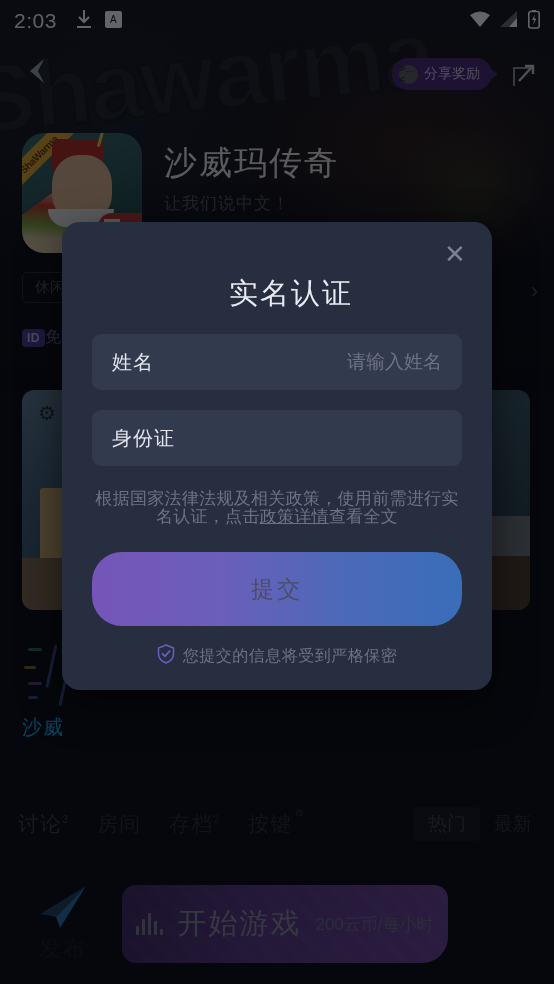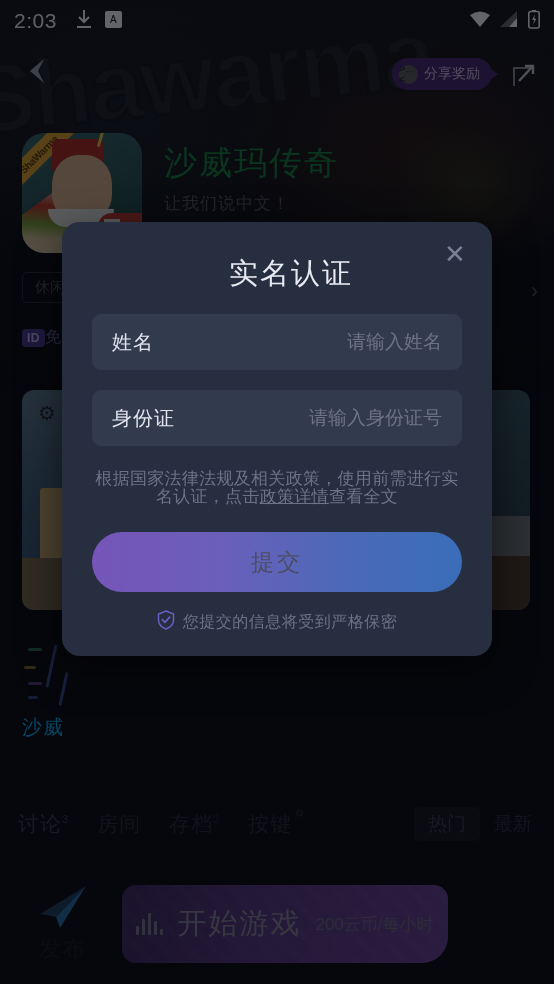--- a/index.html
+++ b/index.html
@@ -87,21 +87,21 @@
   .gi-stache { position:absolute; left:26px; top:76px; width:66px; height:18px; background:#e8e6e2; border-radius:0 0 22px 22px; }
   .gi-wrap {
     position:absolute; left:-4px; bottom:-8px; width:72px; height:62px;
     background:linear-gradient(40deg,#e8dcc0 0%, #d6c49a 40%, #7aa03a 55%, #c0392b 75%, #e8dcc0 100%);
     transform:rotate(-36deg); border-radius:8px 18px 8px 8px;
   }
   .gi-body { position:absolute; right:0; bottom:0; width:44px; height:40px; background:#c0392b; border-radius:14px 0 0 0; }
   .gi-body::before { content:""; position:absolute; left:6px; top:6px; width:16px; height:34px; background:#e8e6e2; }
 
   .game-meta { padding-top:8px; }
-  .game-title { font-size:33px; color:#15803d; font-weight:500; letter-spacing:2px; }
+  .game-title { font-size:33px; color:#e5e5e5; font-weight:500; letter-spacing:2px; }
   .game-sub { font-size:17px; color:#55555e; margin-top:6px; letter-spacing:1px; }
 
   .tagrow { position:absolute; left:22px; top:272px; display:flex; align-items:center; gap:10px; z-index:4; }
   .tag {
     border:1px solid #2e2e38; border-radius:5px; padding:5px 12px;
     font-size:15px; color:#55555e;
   }
   .chev-right { position:absolute; right:16px; top:278px; color:#4a4a55; font-size:22px; z-index:4; }
 
   .idrow { position:absolute; left:22px; top:327px; display:flex; align-items:center; z-index:4; }
@@ -180,21 +180,21 @@
     padding:0 0 22px;
     box-shadow:0 12px 40px rgba(0,0,0,.55);
   }
   .modal-close {
     position:absolute; right:20px; top:15px; width:34px; height:34px;
     display:flex; align-items:center; justify-content:center;
     color:#7a8095; font-size:26px; line-height:1; cursor:pointer;
   }
   .modal-title {
     text-align:center; font-size:29px; color:#e8eaf2; font-weight:500;
-    padding-top:32px; letter-spacing:2px;margin-left:28px;
+    padding-top:52px; letter-spacing:2px;margin-left:28px;
   }
   .modal-desc {
     text-align:center; font-size:18px; line-height:32px;
     color:#6d7387; padding:26px 30px 0; letter-spacing:.5px;
   }
   .hl { color:#8b6cf0; }
 
   .field {
     margin:20px 30px 0; height:56px; background:#323a4e; border-radius:9px;
     display:flex; align-items:center; padding:0 20px;
@@ -206,21 +206,21 @@
   }
   .field-input::placeholder { color:#6d7387; }
 
   .policy {
     text-align:center; font-size:17px; line-height:18px; color:#6d7387;
     padding:24px 30px 0; letter-spacing:.3px;
   }
   .policy-link { text-decoration:underline; color:#6d7387; cursor:pointer; }
 
   .submit {
-    margin:26px 30px 0; height:60px; border:0; width:calc(100% - 60px);
+    margin:26px 30px 0; height:74px; border:0; width:calc(100% - 60px);
     border-radius:30px; cursor:pointer;
     background:linear-gradient(90deg,#7655b8 0%, #6a5fba 35%, #4a6ab8 70%, #3a6db8 100%);
     font-family:inherit; font-size:23px; color:#4b4d63; letter-spacing:3px;
   }
   .secure {
     display:flex; align-items:center; justify-content:center; gap:8px;
     padding-top:18px; font-size:16px; color:#6d7387; letter-spacing:.5px;
   }
 </style>
 </head>
@@ -400,21 +400,20 @@
     <div class="modal-title">实名认证</div>
 
 
     <div class="field">
       <span class="field-label">姓名</span>
       <input class="field-input" placeholder="请输入姓名" style="">
     </div>
 
     <div class="field">
       <span class="field-label">身份证</span>
-      <input class="field-input" placeholder="请输入身份证号" style="">
     </div>
 
     <div class="policy">
       <span>根据国家法律法规及相关政策，使用前需进行实名认证，点击</span><span class="policy-link">政策详情</span><span>查看全文</span>
     </div>
 
     <button class="submit">提交</button>
 
     <div class="secure">
       <span>

